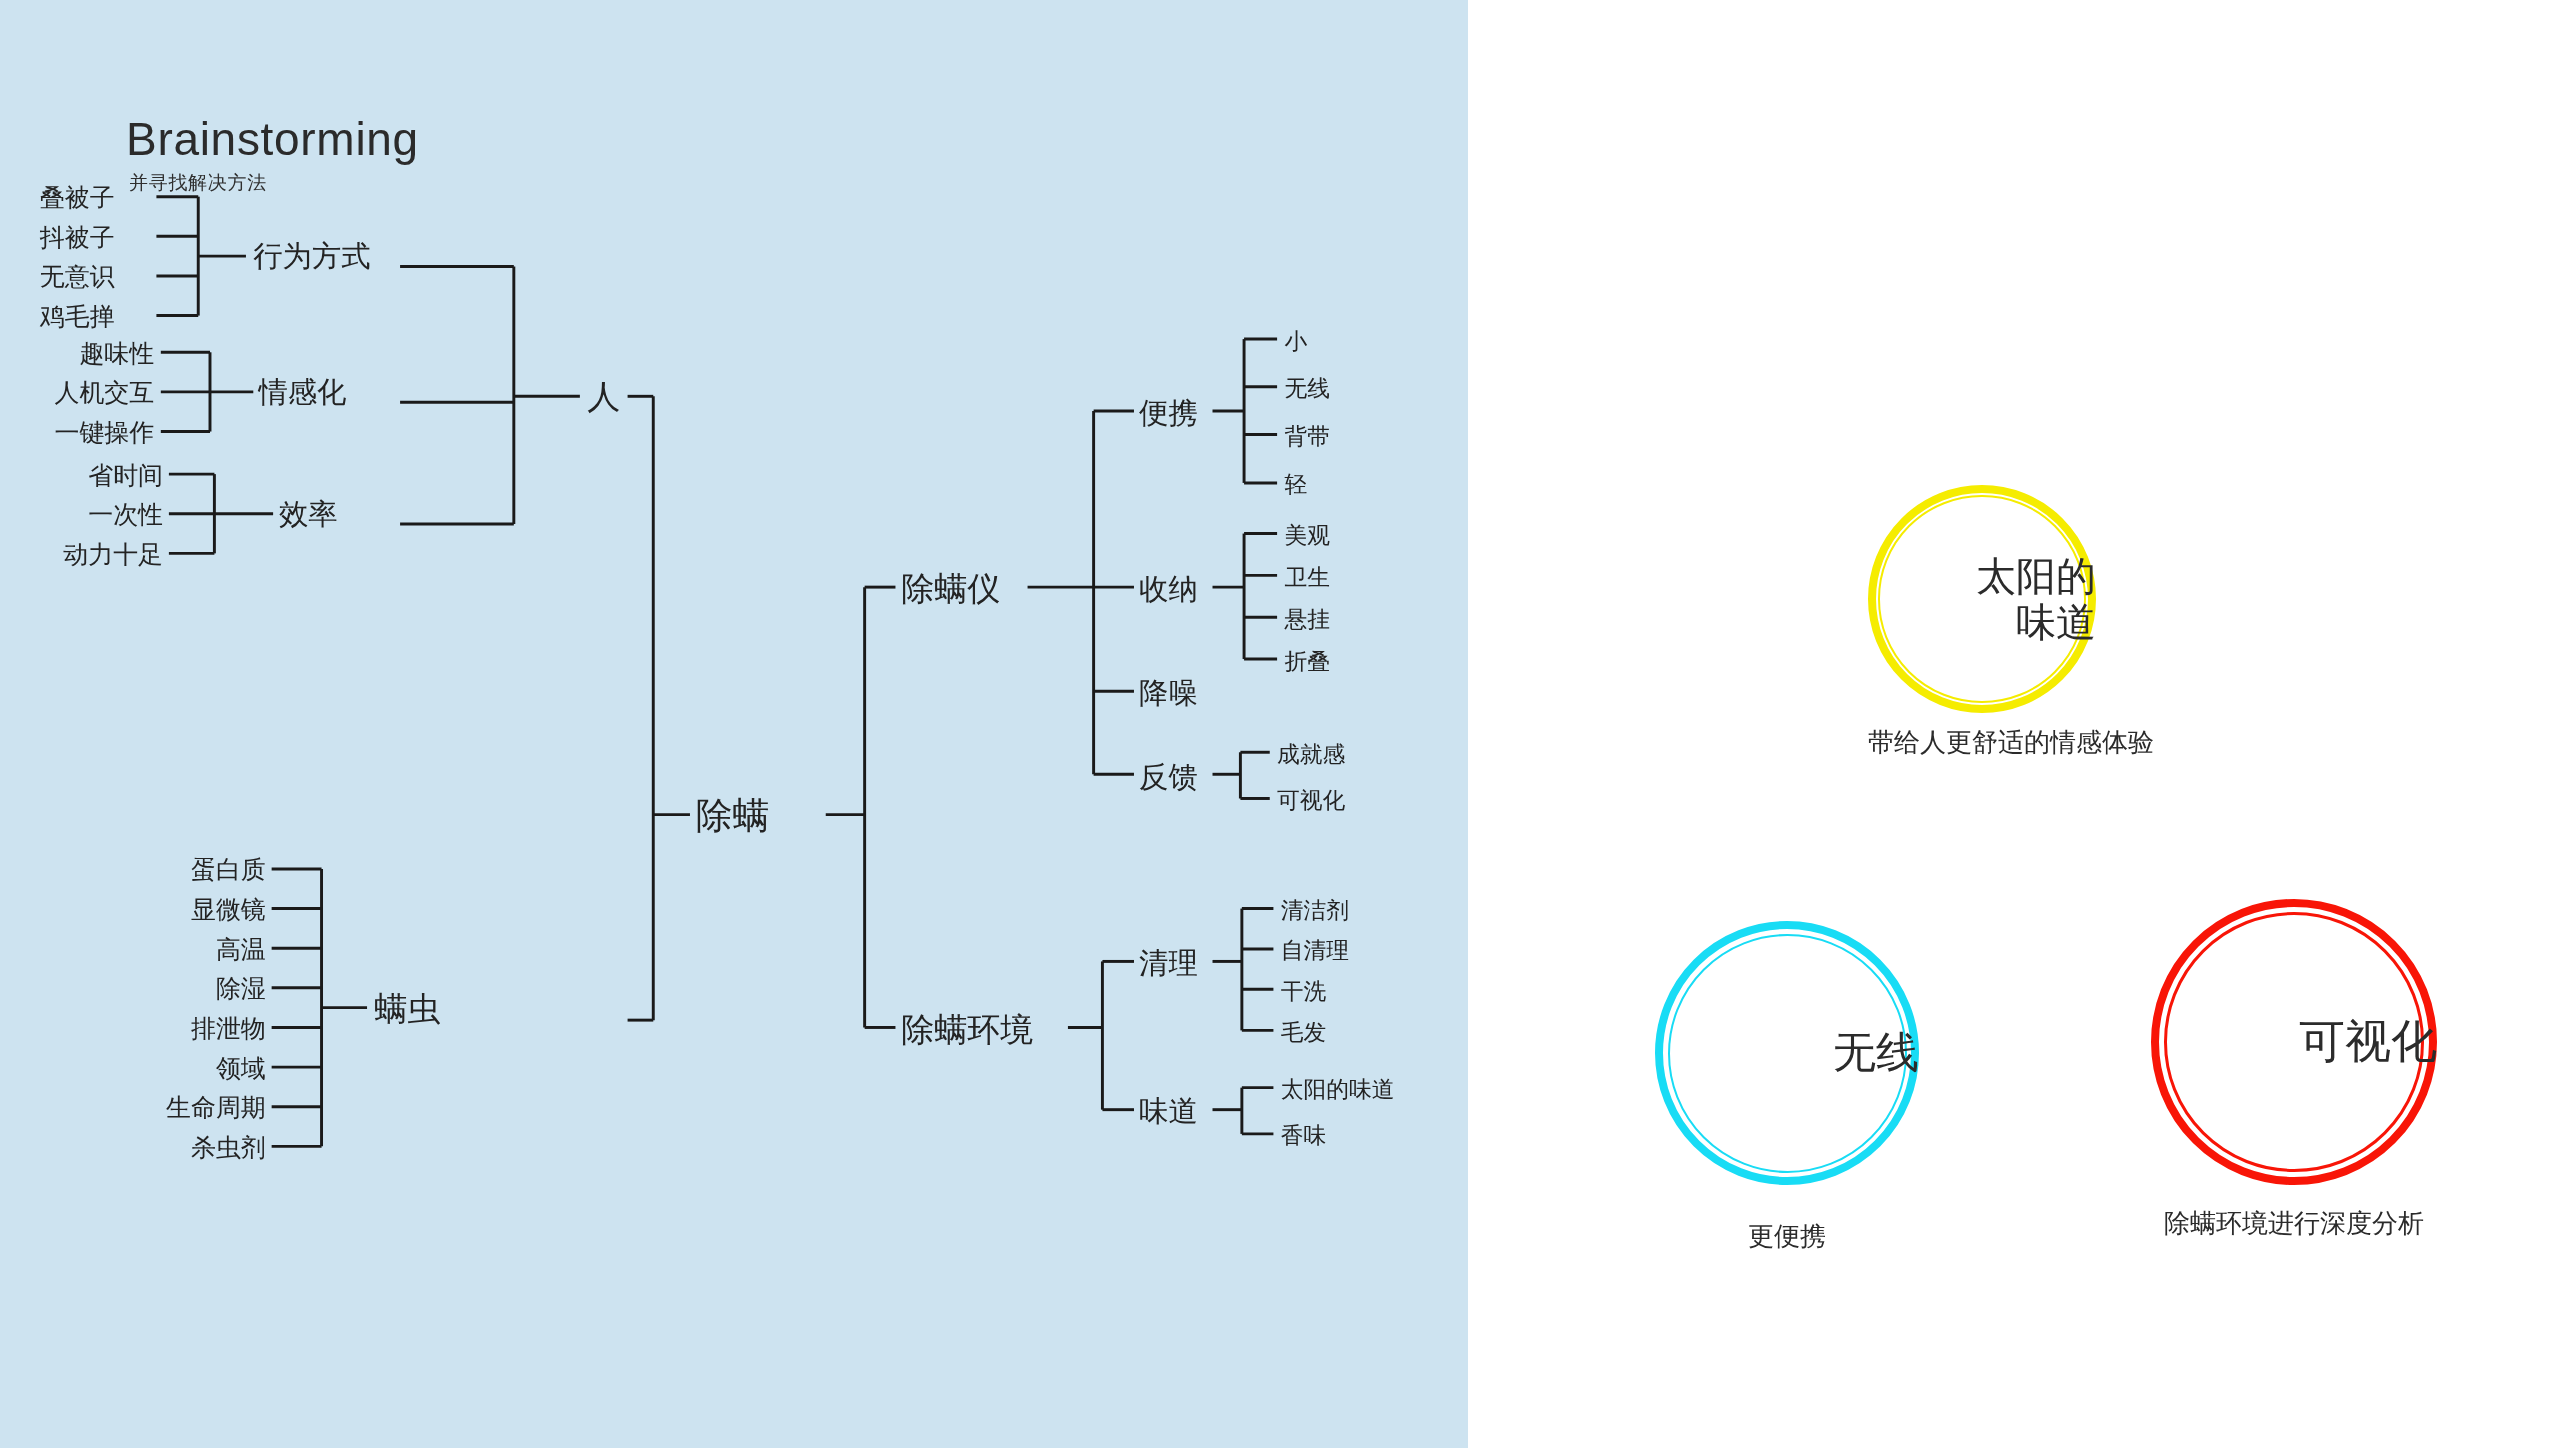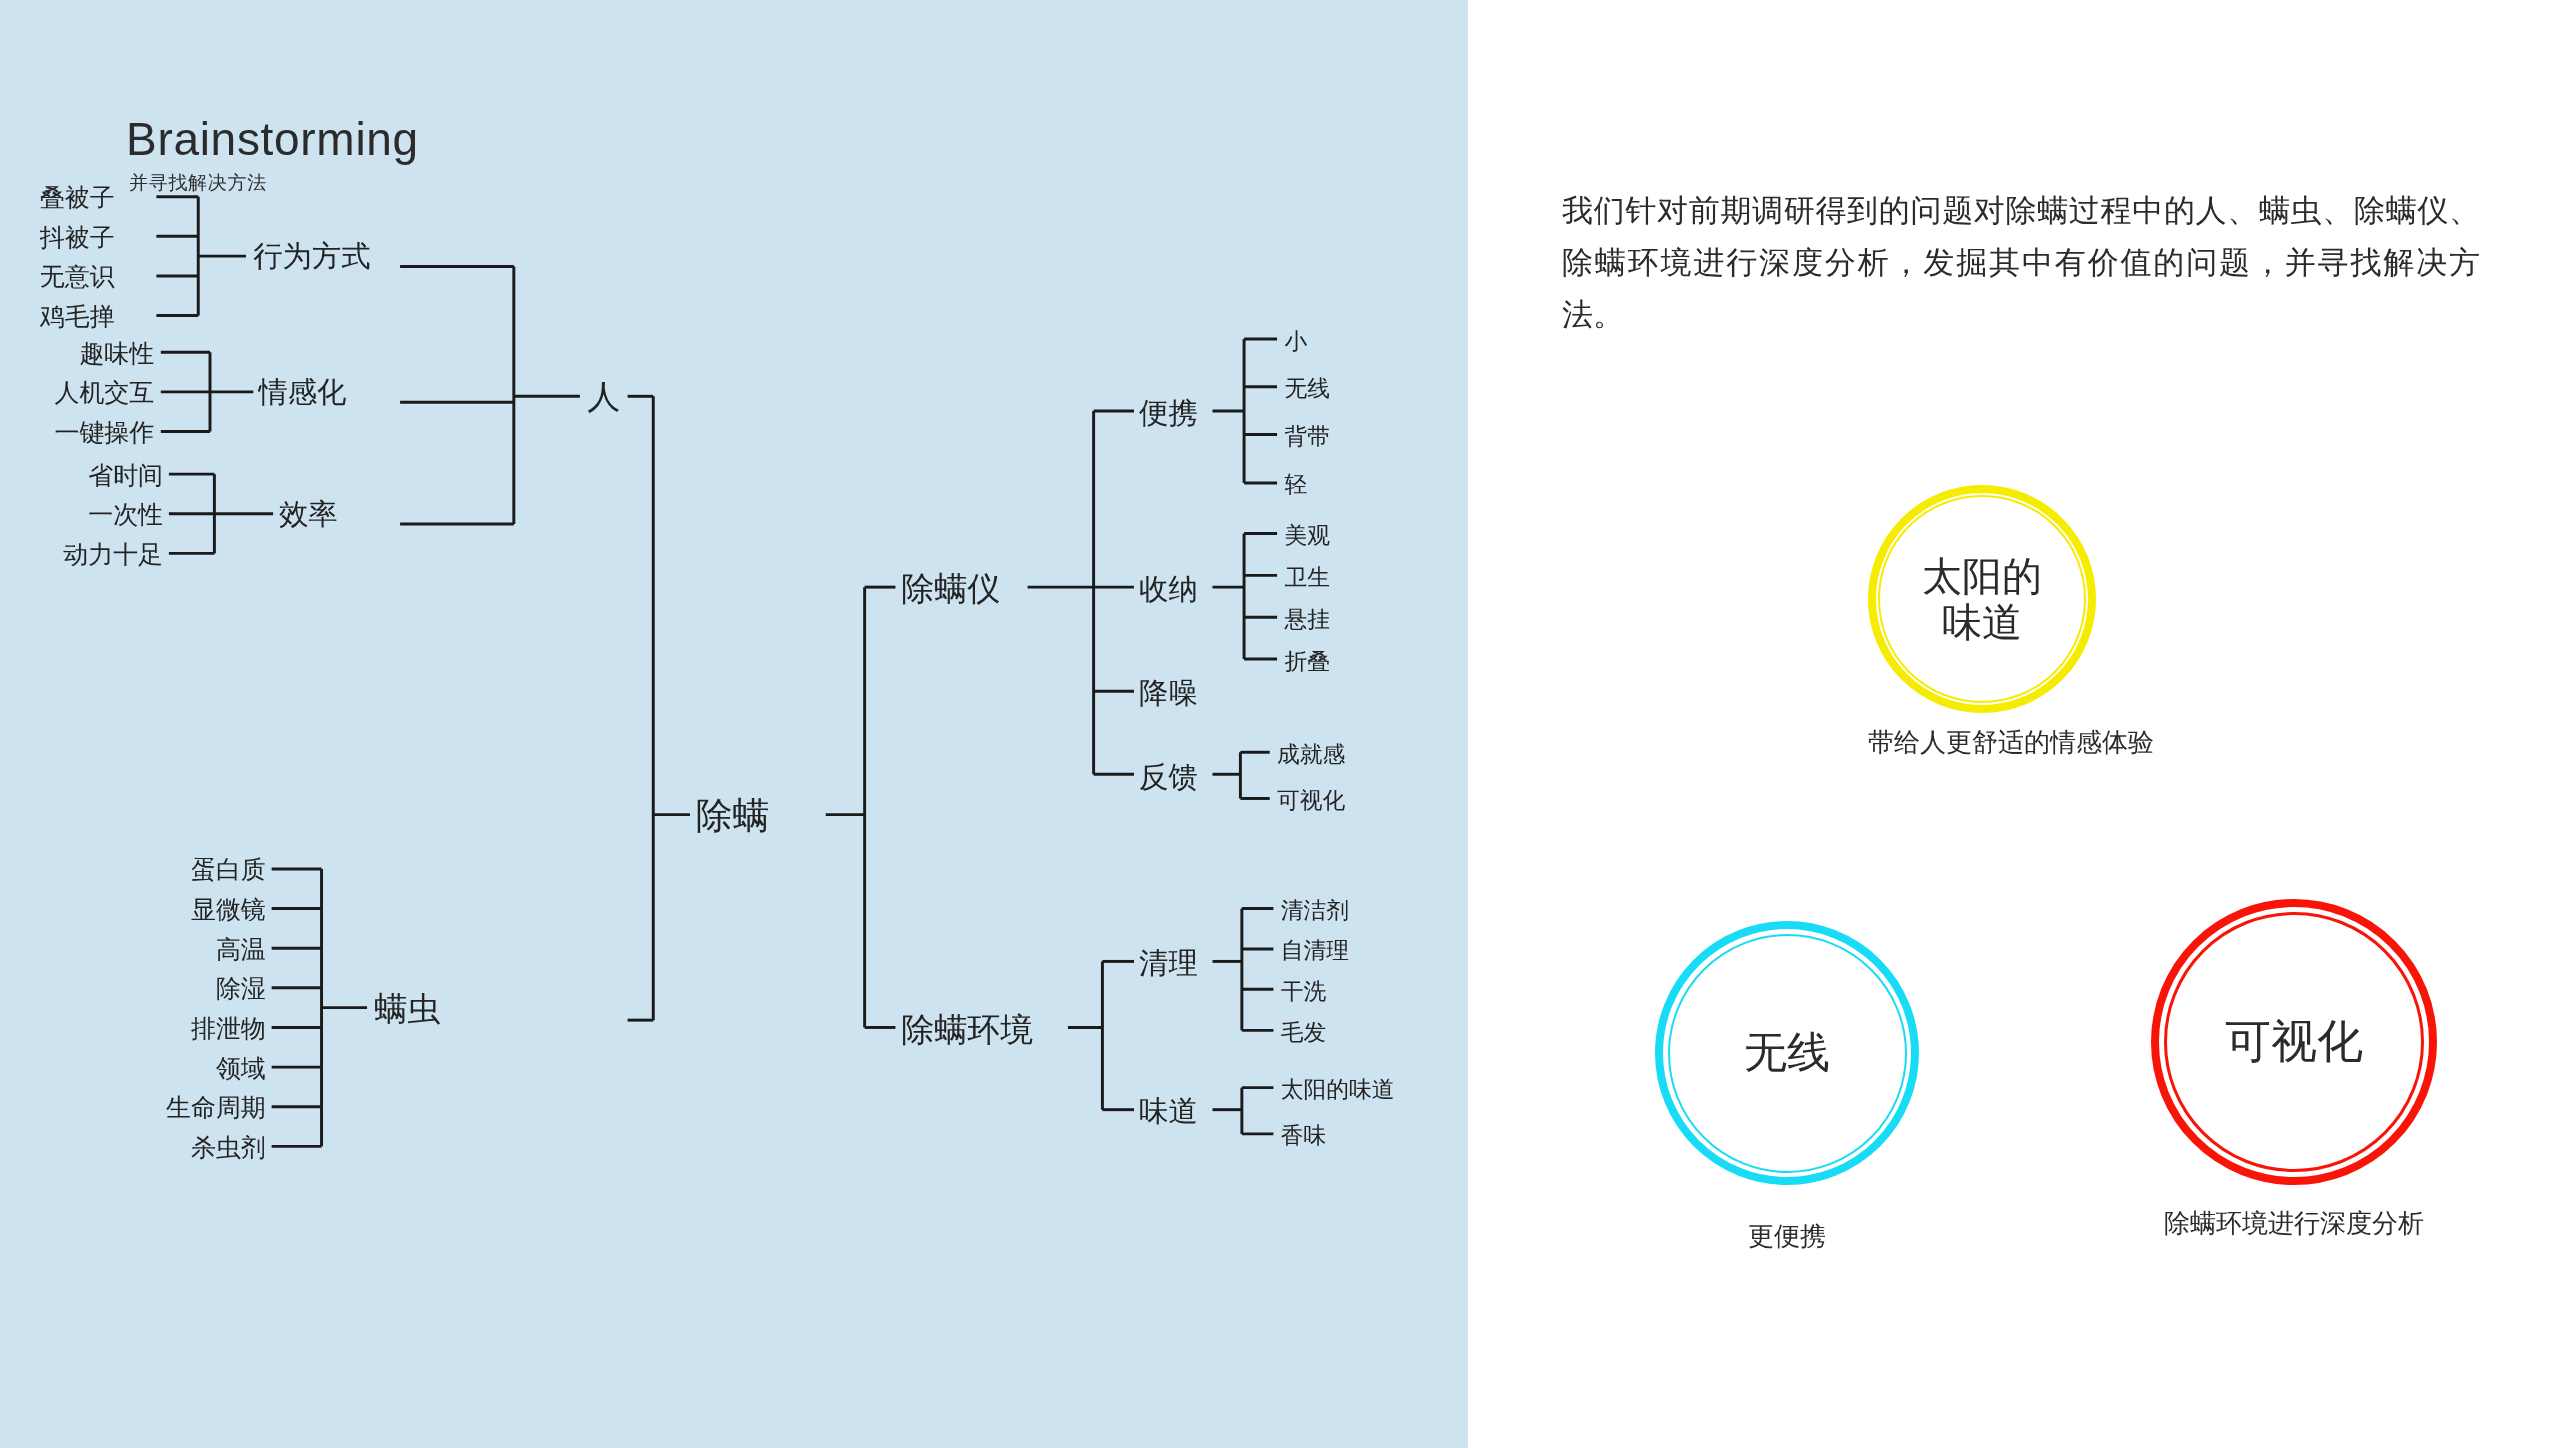--- a/index.html
+++ b/index.html
@@ -51,21 +51,21 @@
   }
 
   .circle-wrap{position:absolute;text-align:center;}
   .ring{position:relative;border-radius:50%;}
   .ring .outer,.ring .inner{
     position:absolute;border-radius:50%;box-sizing:border-box;
   }
   .ring .outer{inset:0;}
   .ring .inner{}
   .ring .label{
-    position:absolute;inset:0;display:flex;align-items:center;
+    position:absolute;inset:0;display:flex;align-items:flex-end;
     justify-content:center;flex-direction:column;
     color:#2b2b2b;line-height:1.16;font-weight:400;
   }
   .cap{
     margin-top:11.7px;font-size:25px;color:#2b2b2b;white-space:nowrap;
   }
 
   
   #c-sun{left:1868px;top:485px;}
   #c-sun .ring{width:228px;height:228px;}
@@ -259,21 +259,20 @@
 
       <path d="M1652,1512 H1692"></path>
       <path d="M1692,1482 V1545"></path>
       <path d="M1692,1482 H1735"></path>
       <path d="M1692,1545 H1735"></path>
       <text class="lvl4" x="1745" y="1495">太阳的味道</text>
       <text class="lvl4" x="1745" y="1558">香味</text>
     </g>
   </svg>
 
-  <div class="intro">我们针对前期调研得到的问题对除螨过程中的人、螨虫、除螨仪、除螨环境进行深度分析，发掘其中有价值的问题，并寻找解决方法。</div>
 
   <div class="circle-wrap" id="c-sun">
     <div class="ring">
       <div class="outer"></div>
       <div class="inner"></div>
       <div class="label">
         <span>太阳的</span>
         <span>味道</span>
       </div>
     </div>

